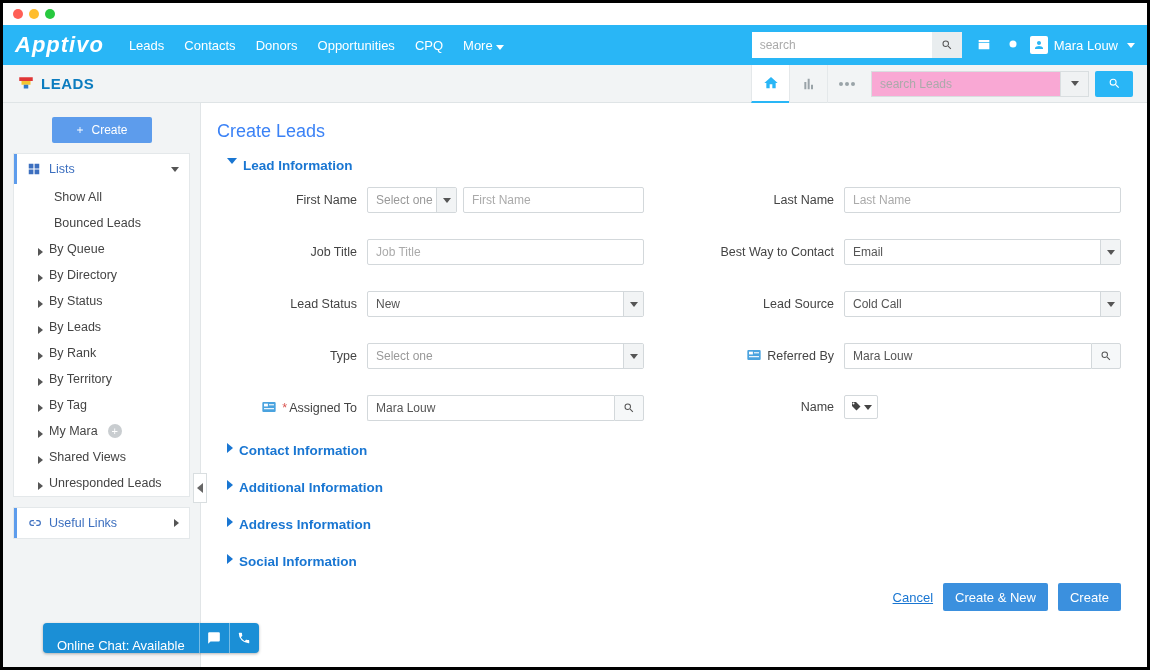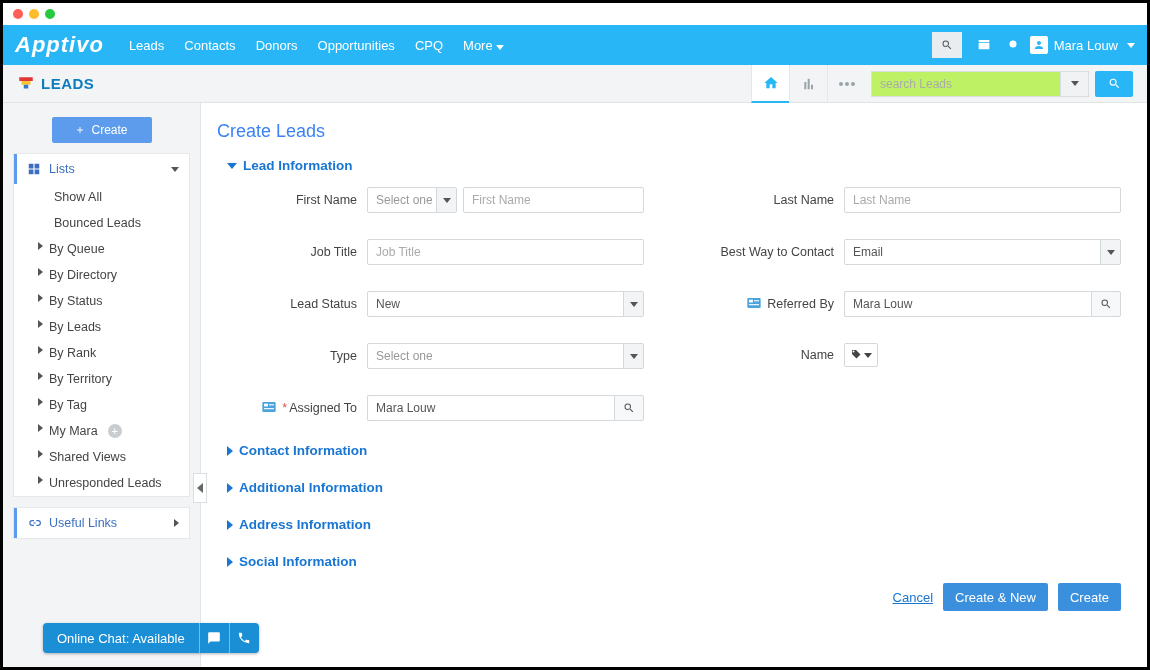--- a/index.html
+++ b/index.html
@@ -23,47 +23,47 @@
   .user .avatar { width:18px; height:18px; background:#fff; border-radius:2px; display:flex; align-items:center; justify-content:center;}
   .caret-down { display:inline-block; width:0; height:0; border-left:4px solid transparent; border-right:4px solid transparent; border-top:5px solid #fff; margin-left:3px;}
   
   .subheader { position:absolute; top:62px; left:0; right:0; height:38px; background:#f2f4f5; border-bottom:1px solid #dfe4e6; display:flex; align-items:center; padding:0 14px;}
   .subheader .leads-label { color:#0c7cbf; font-weight:bold; font-size:15px; margin-left:6px; letter-spacing:0.5px;}
   .funnel { width:18px; height:18px; }
   .subheader .right { margin-left:auto; display:flex; align-items:center;}
   .sh-btn { width:38px; height:38px; display:flex; align-items:center; justify-content:center; border-left:1px solid #e4e8ea; cursor:pointer;}
   .sh-btn.active { background:#fff; border-bottom:2px solid #29b6f6;}
   .sh-search { display:flex; align-items:center; margin-left:6px;}
-  .sh-search input { width:190px; height:26px; border:1px solid #d9dee0; padding:0 8px; font-size:12px; background:#bef264; color:#333;}
+  .sh-search input { width:190px; height:26px; border:1px solid #d9dee0; padding:0 8px; font-size:12px; background:#f9a8d4; color:#333;}
   .sh-search .dd-btn { width:28px; height:26px; border:1px solid #d9dee0; border-left:none; background:#f0f2f3; display:flex; align-items:center; justify-content:center;}
   .sh-search .go-btn { width:38px; height:26px; margin-left:6px; background:#29b6f6; display:flex; align-items:center; justify-content:center; border-radius:2px;}
   
   .body { position:absolute; top:100px; left:0; right:0; bottom:0; display:flex;}
   
   .sidebar { width:198px; background:#f2f4f5; border-right:1px solid #e1e5e7; padding:14px 10px; overflow:hidden;}
   .create-btn { width:100px; margin:0 auto 10px auto; height:26px; background:#5d9cec; color:#fff; border-radius:2px; display:flex; align-items:center; justify-content:center; font-size:12px; gap:6px;}
   .side-card { background:#fff; border:1px solid #e4e8ea; margin-bottom:10px; font-size:12.5px; color:#333;}
   .side-card .head { display:flex; align-items:center; padding:8px 10px; border-left:3px solid #5d9cec; color:#3c6fbf; font-weight:normal;}
   .side-card .head svg { margin-right:8px; }
   .side-card .head .chev { margin-left:auto; }
   .side-list { list-style:none; }
-  .side-list li { padding:6px 8px 6px 24px; display:flex; align-items:flex-start; gap:6px; color:#444; cursor:pointer;}
+  .side-list li { padding:6px 8px 6px 24px; display:flex; align-items:flex-end; gap:6px; color:#444; cursor:pointer;}
   .side-list li.plain { padding-left:40px; }
   .chev-r { width:0; height:0; border-top:4px solid transparent; border-bottom:4px solid transparent; border-left:5px solid #555; display:inline-block; flex-shrink:0;}
   .chev-d { width:0; height:0; border-left:4px solid transparent; border-right:4px solid transparent; border-top:5px solid #555; display:inline-block;}
   .plus-badge { width:14px; height:14px; background:#c9cdd0; color:#fff; border-radius:50%; display:flex; align-items:center; justify-content:center; font-size:11px; margin-left:4px;}
   .useful-card .head { color:#3c6fbf; }
   .useful-card .chev-r { margin-left:auto; }
   
   .collapse-handle { position:absolute; left:190px; top:370px; width:14px; height:30px; background:#fff; border:1px solid #d9dee0; display:flex; align-items:center; justify-content:center; cursor:pointer; z-index:5;}
   
   .main { flex:1; padding:18px 26px 14px 16px; overflow:auto; position:relative;}
   .page-title { font-size:18px; color:#3b82f6; margin-bottom:16px;}
   .section { margin-bottom:22px; margin-left:10px;}
-  .section .sec-head { display:flex; align-items:center; color:#1976d2; font-weight:bold; font-size:13.5px; cursor:pointer; gap:6px;}
+  .section .sec-head { display:flex; align-items:flex-start; color:#1976d2; font-weight:bold; font-size:13.5px; cursor:pointer; gap:6px;}
   .sec-chev-open { width:0; height:0; border-left:5px solid transparent; border-right:5px solid transparent; border-top:6px solid #1976d2;}
   .sec-chev-closed { width:0; height:0; border-top:5px solid transparent; border-bottom:5px solid transparent; border-left:6px solid #1976d2;}
   .form-grid { display:flex; gap:60px; margin-top:14px;}
   .form-col { flex:1; display:flex; flex-direction:column; gap:26px;}
   .form-row { display:flex; align-items:center;}
   .flabel { width:140px; text-align:right; font-size:12.5px; color:#444; padding-right:10px; flex-shrink:0;}
   .flabel .req { color:#d9534f; margin-right:2px;}
   .flabel .ficon { display:inline-block; vertical-align:middle; margin-right:3px;}
   .finput { display:flex; flex:1; gap:6px;}
   .txt, .sel { height:26px; border:1px solid #d3d8db; background:#fff; font-size:12px; padding:0 8px; color:#555; border-radius:2px;}
@@ -74,21 +74,21 @@
   .sel .ph { color:#999; }
   .lookup { display:flex; width:100%;}
   .lookup .txt { flex:1; border-right:none; border-radius:2px 0 0 2px;}
   .lookup .lbtn { width:30px; height:26px; border:1px solid #d3d8db; background:#f6f8f9; display:flex; align-items:center; justify-content:center; border-radius:0 2px 2px 0;}
   .tag-btn { width:34px; height:24px; border:1px solid #d3d8db; background:#fff; display:flex; align-items:center; justify-content:center; gap:2px; border-radius:2px;}
   
   .footer-btns { position:absolute; right:26px; bottom:56px; display:flex; align-items:center; gap:10px;}
   .link { color:#1976d2; text-decoration:underline; font-size:13px; cursor:pointer;}
   .pbtn { height:28px; padding:0 12px; background:#3b90de; color:#fff; border-radius:2px; font-size:13px; display:flex; align-items:center; cursor:pointer;}
   
-  .chat-bar { position:absolute; left:40px; bottom:14px; display:flex; align-items:center; height:30px; background:#1b8fd6; color:#fff; font-size:13px; border-radius:4px; overflow:hidden; box-shadow:0 1px 3px rgba(0,0,0,0.3);}
+  .chat-bar { position:absolute; left:40px; bottom:14px; display:flex; align-items:flex-end; height:30px; background:#1b8fd6; color:#fff; font-size:13px; border-radius:4px; overflow:hidden; box-shadow:0 1px 3px rgba(0,0,0,0.3);}
   .chat-bar .ctext { padding:0 14px;}
   .chat-bar .cicon { width:30px; height:30px; display:flex; align-items:center; justify-content:center; border-left:1px solid rgba(255,255,255,0.4);}
   input::placeholder { color:#aaa; }
 </style>
 </head>
 <body>
 
 <div class="frame">
   <div class="traffic">
     <div class="dot red"></div>
@@ -99,20 +99,21 @@
   <div class="topnav">
     <span class="logo">Apptivo</span>
     <span class="nav-item">Leads</span>
     <span class="nav-item">Contacts</span>
     <span class="nav-item">Donors</span>
     <span class="nav-item">Opportunities</span>
     <span class="nav-item">CPQ</span>
     <span class="nav-item"><span>More</span><span class="caret-down"></span></span>
     <div class="spacer"></div>
     <div class="search-wrap">
+      <input type="text" placeholder="search" style="">
       <div class="sbtn">
         <svg width="12" height="12" viewBox="0 0 24 24">
             <path fill="#555" d="M15.5 14h-.79l-.28-.27A6.471 6.471 0 0016 9.5 6.5 6.5 0 109.5 16c1.61 0 3.09-.59 4.23-1.57l.27.28v.79l5 4.99L20.49 19l-4.99-5zM9.5 14A4.5 4.5 0 119.5 5a4.5 4.5 0 010 9z"></path>
           </svg>
       </div>
     </div>
     <div class="top-icons">
       <span><svg width="16" height="16" viewBox="0 0 24 24">
             <path fill="#fff" d="M4 6h16v3H4zM4 10h16v10H4z"></path>
           </svg></span>
@@ -330,20 +331,31 @@
               <div class="flabel">Last Name</div>
               <div class="finput">
                   <input class="txt" type="text" placeholder="Last Name" style="">
                 </div>
             </div>
             <div class="form-row">
               <div class="flabel">Best Way to Contact</div>
               <div class="finput">
                   <div class="sel">
                     <span>Email</span>
+                    <span class="dd">
+                      <span class="chev-d"></span>
+                    </span>
+                  </div>
+                </div>
+            </div>
+            <div class="form-row">
+              <div class="flabel">Lead Source</div>
+              <div class="finput">
+                  <div class="sel">
+                    <span>Cold Call</span>
                     <span class="dd">
                       <span class="chev-d"></span>
                     </span>
                   </div>
                 </div>
             </div>
             <div class="form-row">
               <div class="flabel">
                 <span class="ficon"><svg width="14" height="10" viewBox="0 0 24 18">
                       <rect x="0" y="0" width="24" height="18" rx="2" fill="#4aa3df"></rect>

